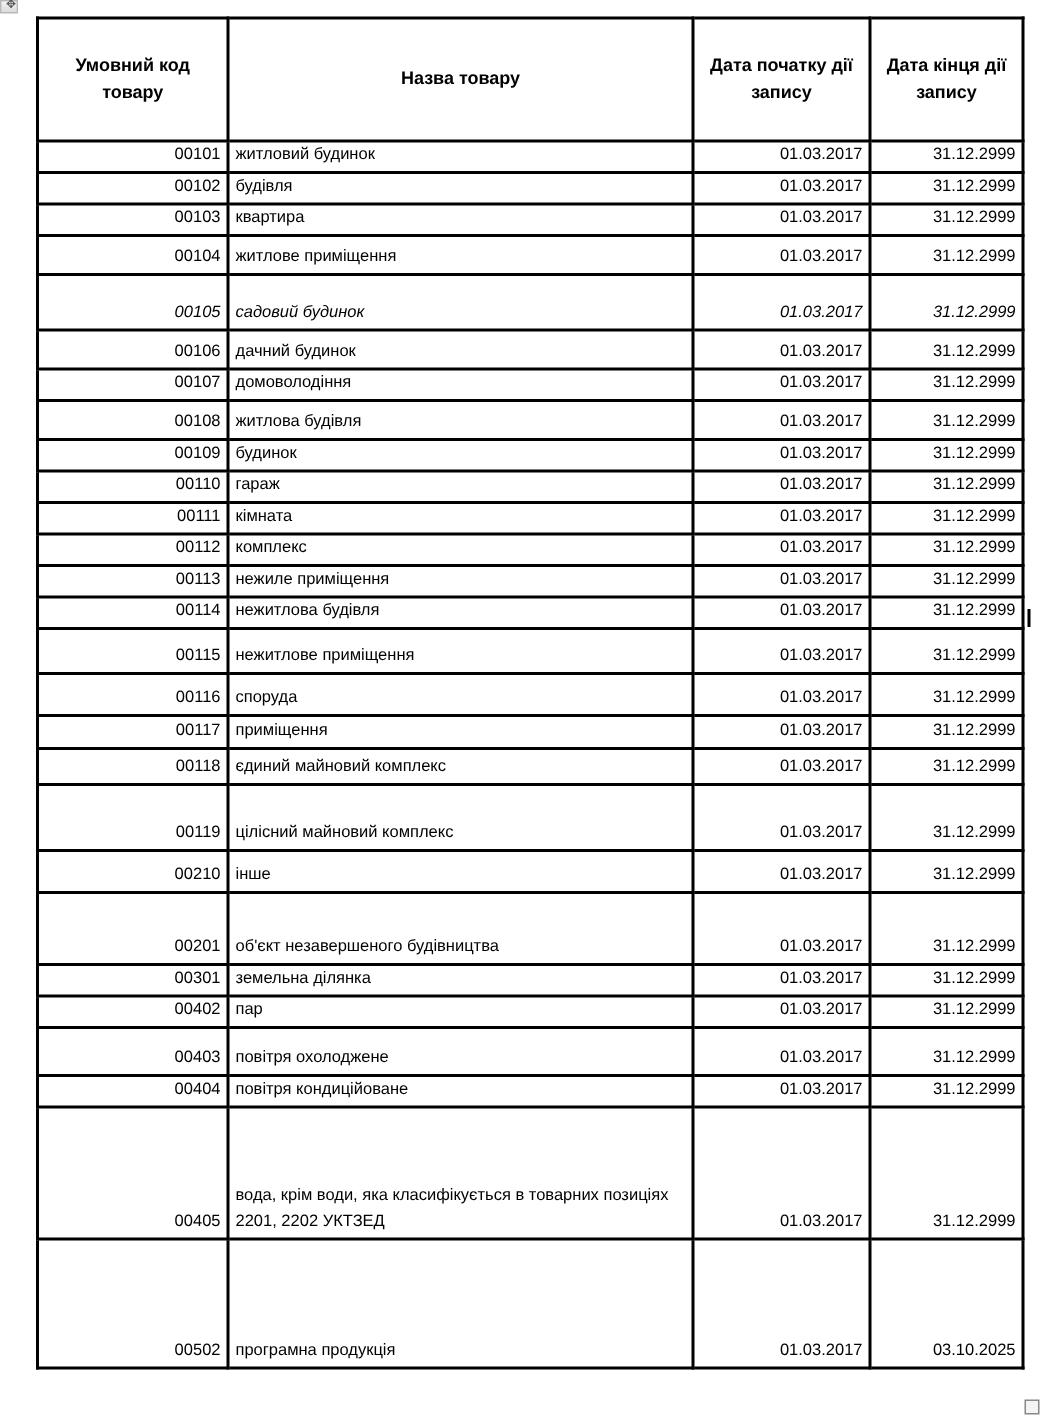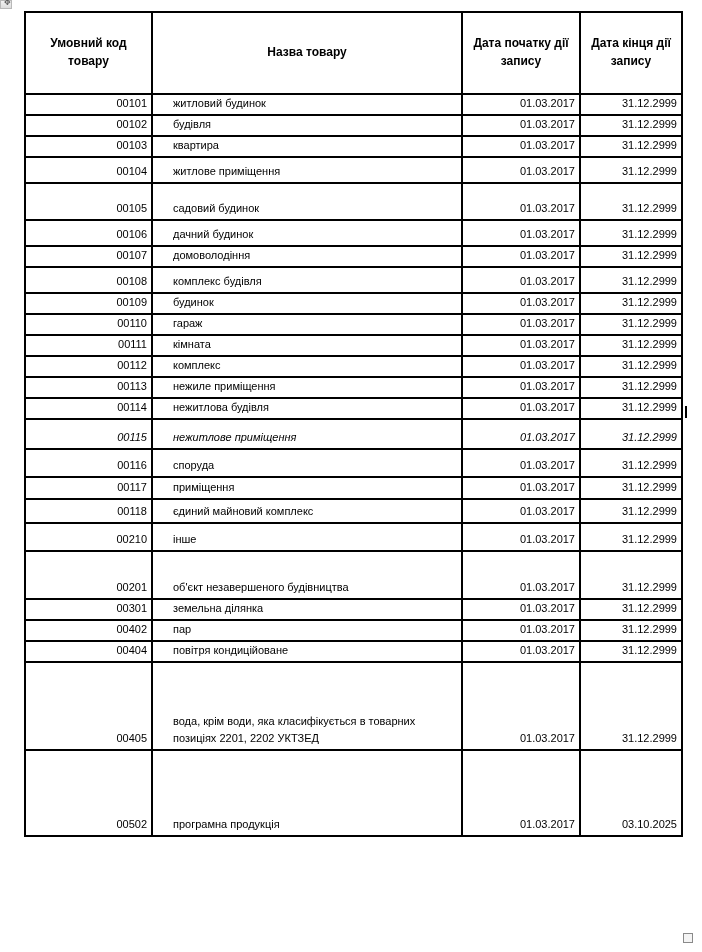--- a/index.html
+++ b/index.html
@@ -6,21 +6,21 @@
   body { width: 702px; height: 952px; position: relative; overflow: hidden;
          font-family: "Liberation Sans", sans-serif; color: #000; }
   .anchor { position: absolute; left: 0; top: 0; width: 12px; height: 9px;
             border: 1px solid #b8b8b8; background: linear-gradient(#f4f4f4, #dcdcdc); box-sizing: border-box; }
   .anchor span { position: absolute; left: 3px; top: -3px; font-size: 8px; color: #555; }
   table { position: absolute; left: 24px; top: 11px; border-collapse: collapse; table-layout: fixed; }
   td, th { border: 2px solid #000; padding: 0 4px 2px 4px; font-size: 11px; line-height: 17px; }
   th { font-weight: bold; text-align: center; vertical-align: middle; font-size: 12px; line-height: 18px; }
   td { vertical-align: bottom; }
   td.code, td.date { text-align: right; }
-  td.name { text-align: left; padding-left: 20px; }
+  td.name { text-align: left; padding-left: 4px; }
   .resize { position: absolute; left: 683px; top: 933px; width: 10px; height: 10px;
             border: 1px solid #8a8a8a; background: #f4f4f4; box-sizing: border-box; }
   .cursor { position: absolute; left: 685px; top: 406px; width: 2px; height: 12px; background: #000; }
 </style>
 </head>
 <body>
 
 <div class="anchor">
     <span>✥</span>
   </div>
@@ -58,41 +58,41 @@
         <td class="name">квартира</td>
         <td class="date">01.03.2017</td>
         <td class="date">31.12.2999</td>
       </tr>
       <tr style="height: 26px;">
         <td class="code">00104</td>
         <td class="name">житлове приміщення</td>
         <td class="date">01.03.2017</td>
         <td class="date">31.12.2999</td>
       </tr>
-      <tr style="height: 37px;">
+      <tr style="height: 37px; font-style: italic;">
         <td class="code">00105</td>
         <td class="name">садовий будинок</td>
         <td class="date">01.03.2017</td>
         <td class="date">31.12.2999</td>
       </tr>
       <tr style="height: 26px;">
         <td class="code">00106</td>
         <td class="name">дачний будинок</td>
         <td class="date">01.03.2017</td>
         <td class="date">31.12.2999</td>
       </tr>
       <tr style="height: 18px;">
         <td class="code">00107</td>
         <td class="name">домоволодіння</td>
         <td class="date">01.03.2017</td>
         <td class="date">31.12.2999</td>
       </tr>
       <tr style="height: 26px;">
         <td class="code">00108</td>
-        <td class="name">комплекс будівля</td>
+        <td class="name">житлова будівля</td>
         <td class="date">01.03.2017</td>
         <td class="date">31.12.2999</td>
       </tr>
       <tr style="height: 18px;">
         <td class="code">00109</td>
         <td class="name">будинок</td>
         <td class="date">01.03.2017</td>
         <td class="date">31.12.2999</td>
       </tr>
       <tr style="height: 19px;">
@@ -118,21 +118,21 @@
         <td class="name">нежиле приміщення</td>
         <td class="date">01.03.2017</td>
         <td class="date">31.12.2999</td>
       </tr>
       <tr style="height: 19px;">
         <td class="code">00114</td>
         <td class="name">нежитлова будівля</td>
         <td class="date">01.03.2017</td>
         <td class="date">31.12.2999</td>
       </tr>
-      <tr style="height: 30px; font-style: italic;">
+      <tr style="height: 30px;">
         <td class="code">00115</td>
         <td class="name">нежитлове приміщення</td>
         <td class="date">01.03.2017</td>
         <td class="date">31.12.2999</td>
       </tr>
       <tr style="height: 28px;">
         <td class="code">00116</td>
         <td class="name">споруда</td>
         <td class="date">01.03.2017</td>
         <td class="date">31.12.2999</td>
@@ -142,20 +142,26 @@
         <td class="name">приміщення</td>
         <td class="date">01.03.2017</td>
         <td class="date">31.12.2999</td>
       </tr>
       <tr style="height: 24px;">
         <td class="code">00118</td>
         <td class="name">єдиний майновий комплекс</td>
         <td class="date">01.03.2017</td>
         <td class="date">31.12.2999</td>
       </tr>
+      <tr style="height: 44px;">
+        <td class="code">00119</td>
+        <td class="name">цілісний майновий комплекс</td>
+        <td class="date">01.03.2017</td>
+        <td class="date">31.12.2999</td>
+      </tr>
       <tr style="height: 28px;">
         <td class="code">00210</td>
         <td class="name">інше</td>
         <td class="date">01.03.2017</td>
         <td class="date">31.12.2999</td>
       </tr>
       <tr style="height: 48px;">
         <td class="code">00201</td>
         <td class="name">об'єкт незавершеного будівництва</td>
         <td class="date">01.03.2017</td>
@@ -166,20 +172,26 @@
         <td class="name">земельна ділянка</td>
         <td class="date">01.03.2017</td>
         <td class="date">31.12.2999</td>
       </tr>
       <tr style="height: 16px;">
         <td class="code">00402</td>
         <td class="name">пар</td>
         <td class="date">01.03.2017</td>
         <td class="date">31.12.2999</td>
       </tr>
+      <tr style="height: 32px;">
+        <td class="code">00403</td>
+        <td class="name">повітря охолоджене</td>
+        <td class="date">01.03.2017</td>
+        <td class="date">31.12.2999</td>
+      </tr>
       <tr style="height: 15px;">
         <td class="code">00404</td>
         <td class="name">повітря кондиційоване</td>
         <td class="date">01.03.2017</td>
         <td class="date">31.12.2999</td>
       </tr>
       <tr style="height: 88px;">
         <td class="code">00405</td>
         <td class="name">вода, крім води, яка класифікується в товарних позиціях 2201, 2202 УКТЗЕД</td>
         <td class="date">01.03.2017</td>

